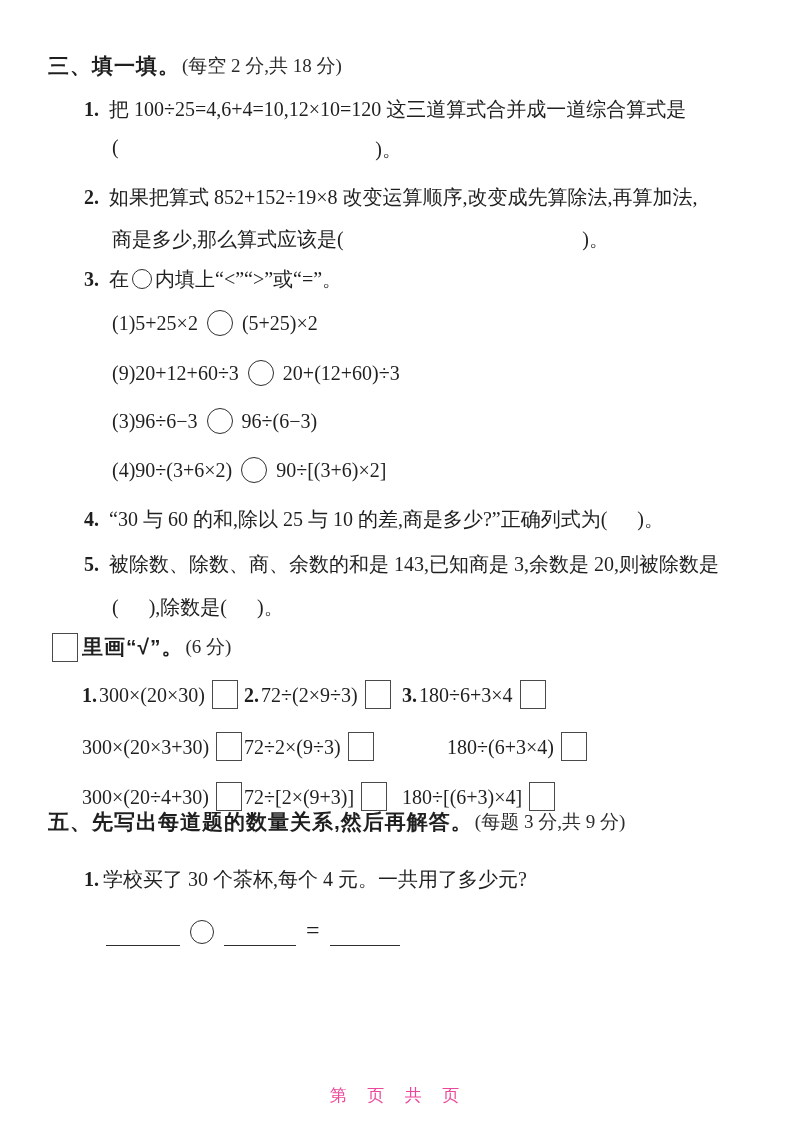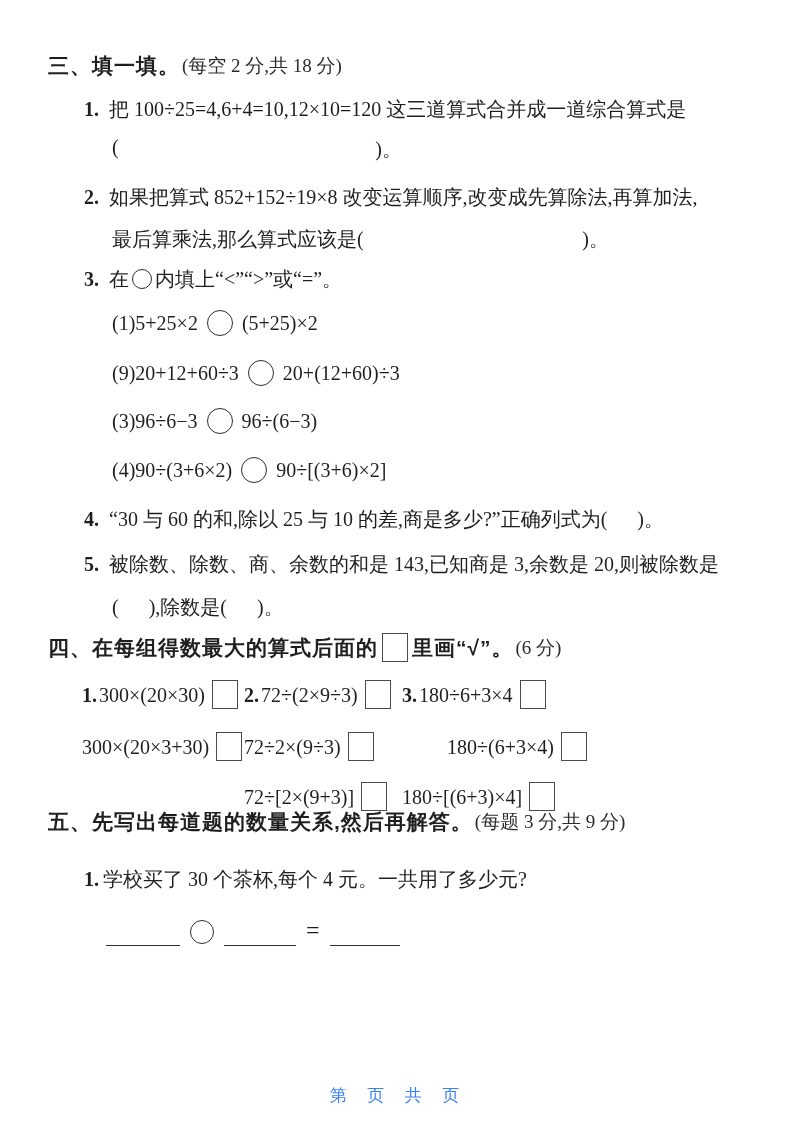--- a/index.html
+++ b/index.html
@@ -9,21 +9,21 @@
     background:#ffffff;
     font-family:"Liberation Serif","DejaVu Serif",serif;
     color:#1f1f1f;
     overflow:hidden;
     margin:0 auto;
   }
   .abs{position:absolute;}
   .t{white-space:pre;}
   .line{display:flex;align-items:center;font-size:20px;line-height:26px;}
   .qno{font-weight:700;margin-right:10px;font-size:20px;}
-  .hdr{display:flex;align-items:center;font-size:21px;line-height:28px;}
+  .hdr{display:flex;align-items:flex-start;font-size:21px;line-height:28px;}
   .hdr .title{font-weight:700;font-family:"Liberation Sans","DejaVu Sans",sans-serif;letter-spacing:1px;}
   .hdr .score{font-size:19px;margin-left:2px;color:#2b2b2b;}
   .circle{
     display:inline-block;box-sizing:border-box;
     border:1.6px solid #2e2e2e;border-radius:50%;
     width:26px;height:26px;margin:0 9px;flex:0 0 auto;
   }
   .circle.small{width:20px;height:20px;margin:0 3px;}
   .circle.mid{width:24px;height:24px;margin:0 10px;}
   .checkbox{
@@ -32,21 +32,21 @@
     width:26px;height:29px;margin-left:7px;flex:0 0 auto;
     background:#ffffff;vertical-align:middle;
   }
   .blankrow{display:flex;justify-content:space-between;font-size:20px;}
   .ul{
     display:inline-block;border-bottom:1.6px solid #2e2e2e;
     height:28px;flex:0 0 auto;
   }
   .ansline{display:flex;align-items:flex-end;font-size:20px;}
   .eq{font-size:24px;margin:0 10px 2px 10px;font-weight:400;}
-  .footer{font-size:17px;letter-spacing:4px;color:#3b82f6;}
+  .footer{font-size:17px;letter-spacing:4px;color:#ec4899;}
 </style>
 </head>
 <body>
 
 <div class="page">
 
   <div class="abs hdr" style="left:48px;top:52px;">
     <span class="title t">三、填一填。</span>
       <span class="score t">(每空 2 分,共 18 分)</span>
   </div>
@@ -58,21 +58,21 @@
   <div class="abs blankrow" style="left:112px;top:136px;width:290px;">
     <span class="t">(</span>
     <span class="t">)。</span>
   </div>
 
   <div class="abs line" style="left:84px;top:184px;">
     <span class="qno t">2.</span>
     <span class="t">如果把算式 852+152÷19×8 改变运算顺序,改变成先算除法,再算加法,</span>
   </div>
   <div class="abs blankrow" style="left:112px;top:226px;width:497px;">
-    <span class="t">最后算乘法,那么算式应该是(</span>
+    <span class="t">商是多少,那么算式应该是(</span>
     <span class="t">)。</span>
   </div>
 
   <div class="abs line" style="left:84px;top:266px;">
     <span class="qno t">3.</span>
     <span class="t">在</span>
     <span class="circle small"></span>
     <span class="t">内填上“&lt;”“&gt;”或“=”。</span>
   </div>
 
@@ -104,21 +104,20 @@
 
   <div class="abs line" style="left:84px;top:551px;">
     <span class="qno t">5.</span>
     <span class="t">被除数、除数、商、余数的和是 143,已知商是 3,余数是 20,则被除数是</span>
   </div>
   <div class="abs line" style="left:112px;top:594px;">
     <span class="t">(      ),除数是(      )。</span>
   </div>
 
   <div class="abs hdr" style="left:48px;top:633px;">
-    <span class="title t">四、在每组得数最大的算式后面的</span>
     <span class="checkbox" style="margin:0 4px;"></span>
     <span class="title t">里画“√”。</span>
     <span class="score t">(6 分)</span>
   </div>
 
   <div class="abs line" style="left:82px;top:680px;">
     <span class="qno t" style="margin-right:2px;">1.</span>
     <span class="t">300×(20×30)</span>
     <span class="checkbox"></span>
   </div>
@@ -139,20 +138,24 @@
   </div>
   <div class="abs line" style="left:244px;top:732px;">
     <span class="t">72÷2×(9÷3)</span>
     <span class="checkbox"></span>
   </div>
   <div class="abs line" style="left:402px;top:732px;margin-left:45px;">
     <span class="t">180÷(6+3×4)</span>
     <span class="checkbox"></span>
   </div>
 
+  <div class="abs line" style="left:82px;top:782px;">
+    <span class="t">300×(20÷4+30)</span>
+    <span class="checkbox"></span>
+  </div>
   <div class="abs line" style="left:244px;top:782px;">
     <span class="t">72÷[2×(9+3)]</span>
     <span class="checkbox"></span>
   </div>
   <div class="abs line" style="left:402px;top:782px;">
     <span class="t">180÷[(6+3)×4]</span>
     <span class="checkbox"></span>
   </div>
 
   <div class="abs hdr" style="left:48px;top:808px;">

